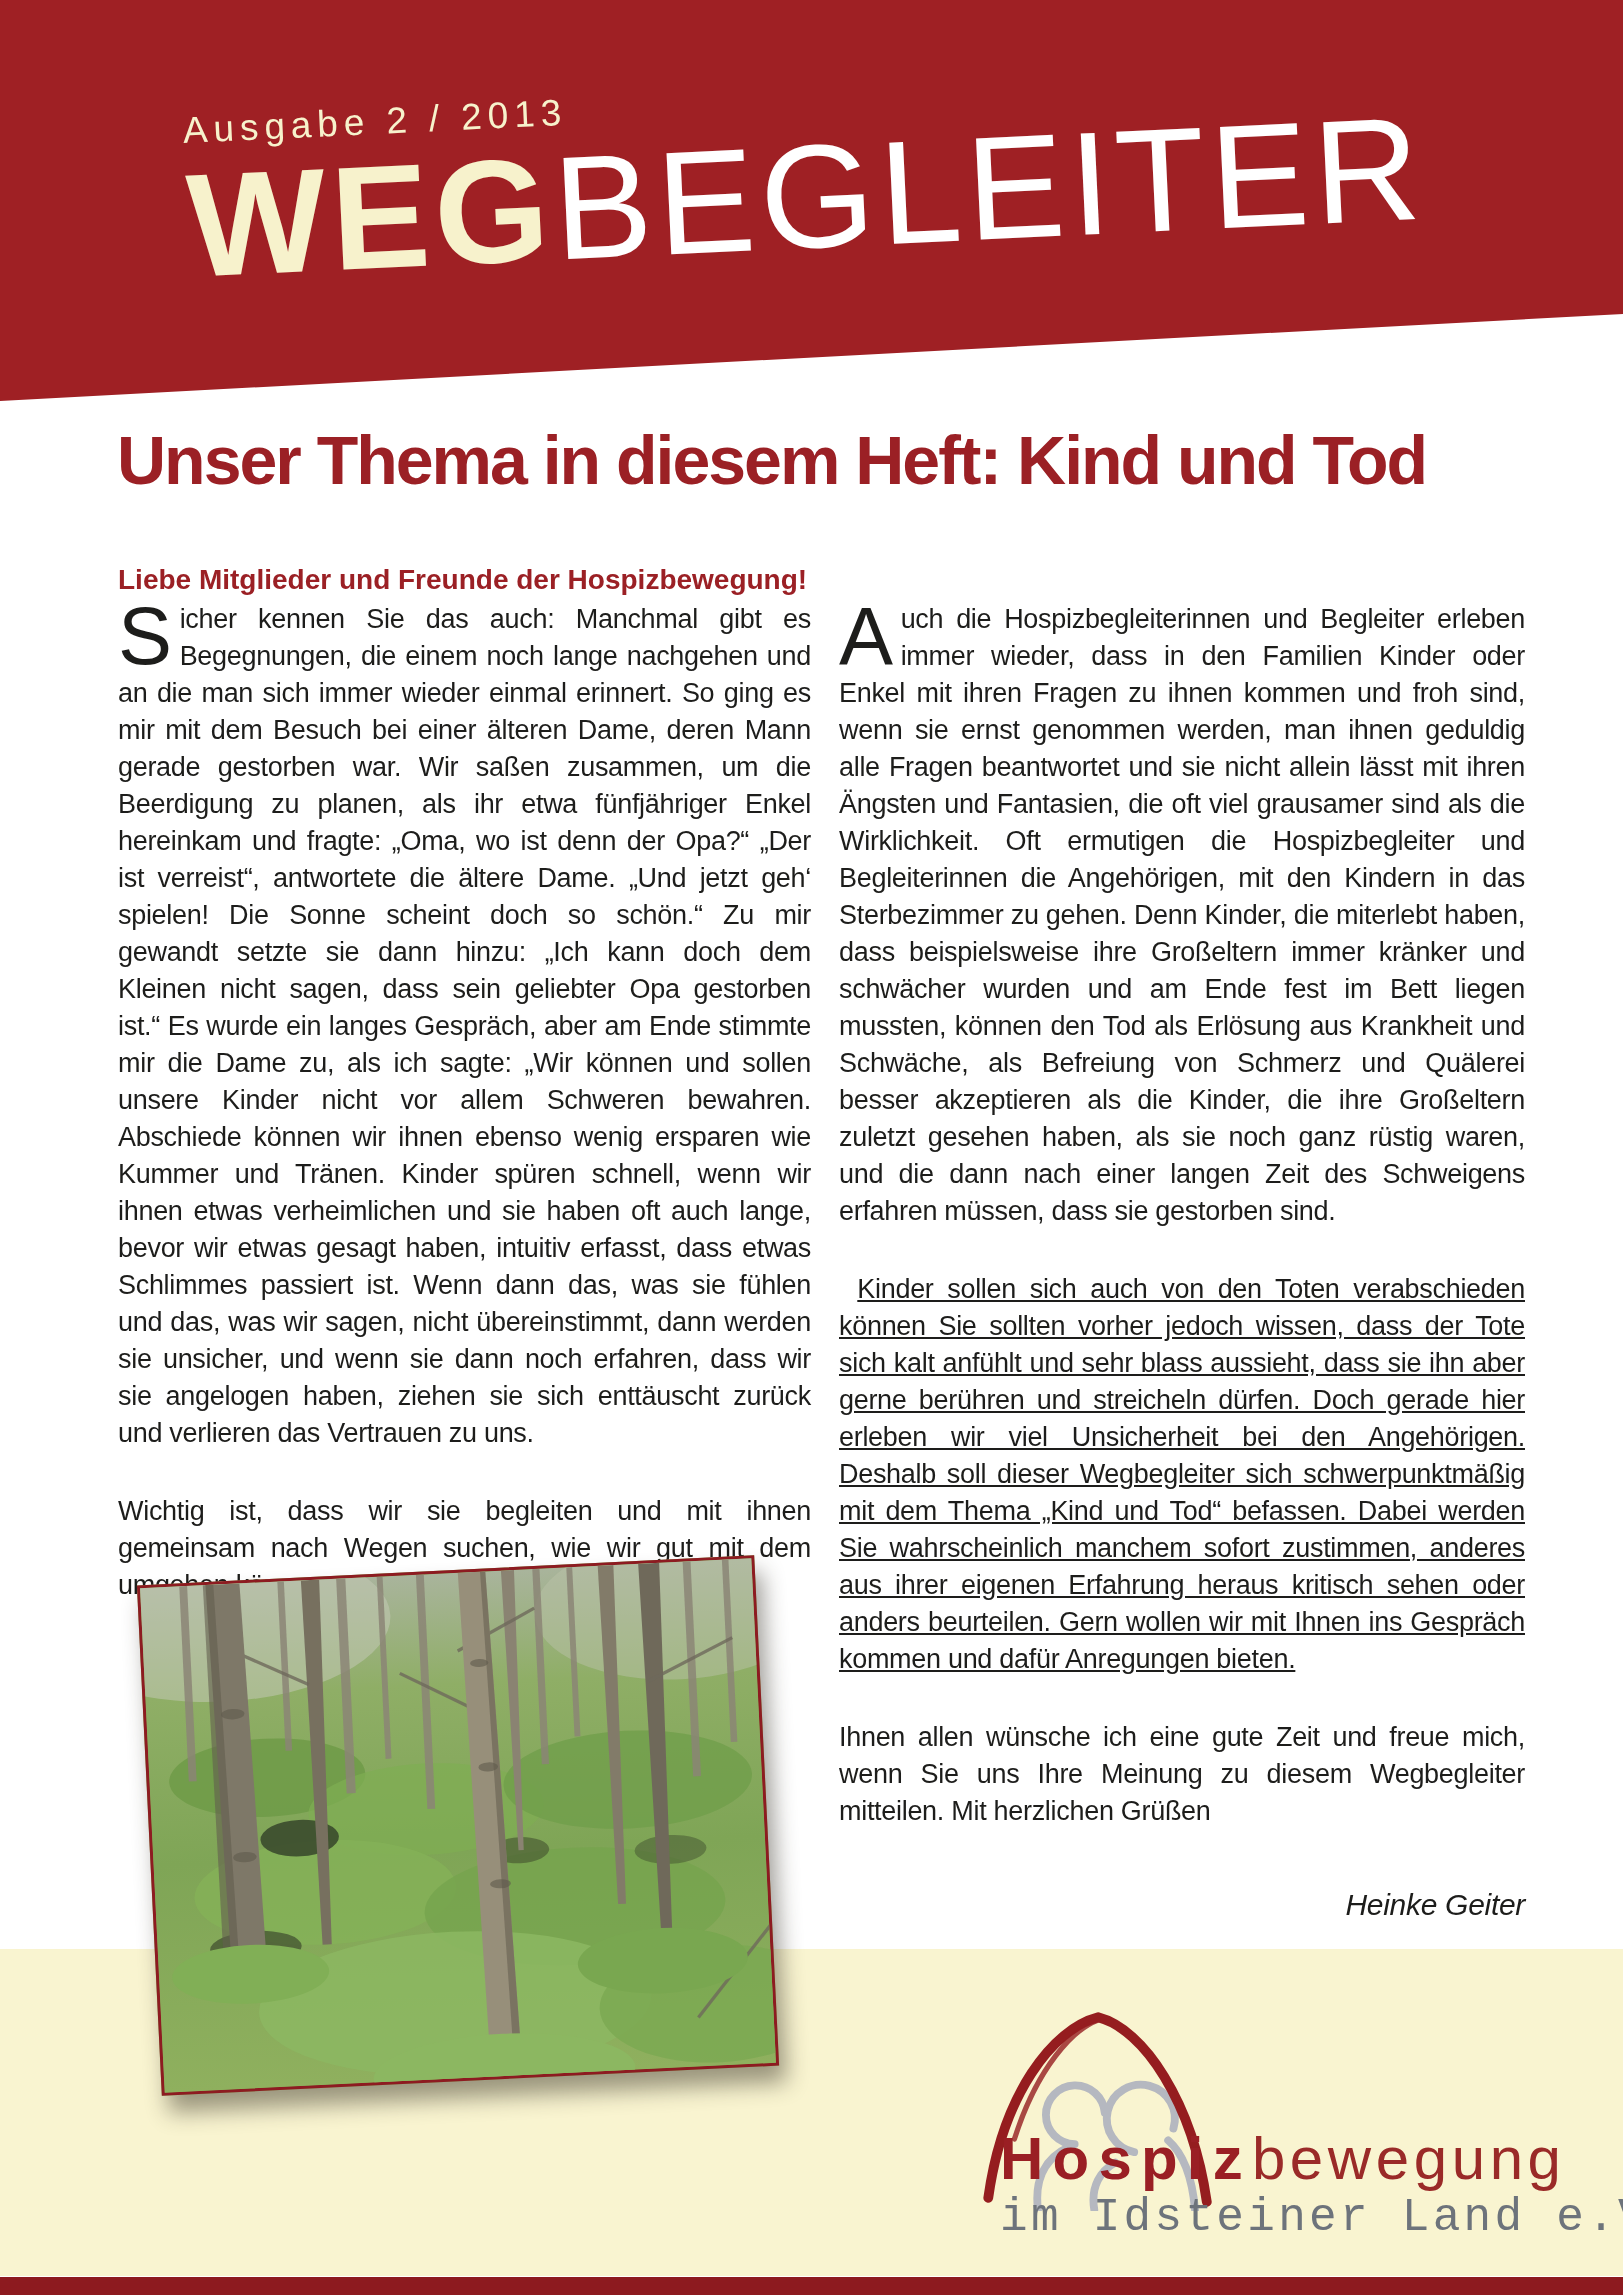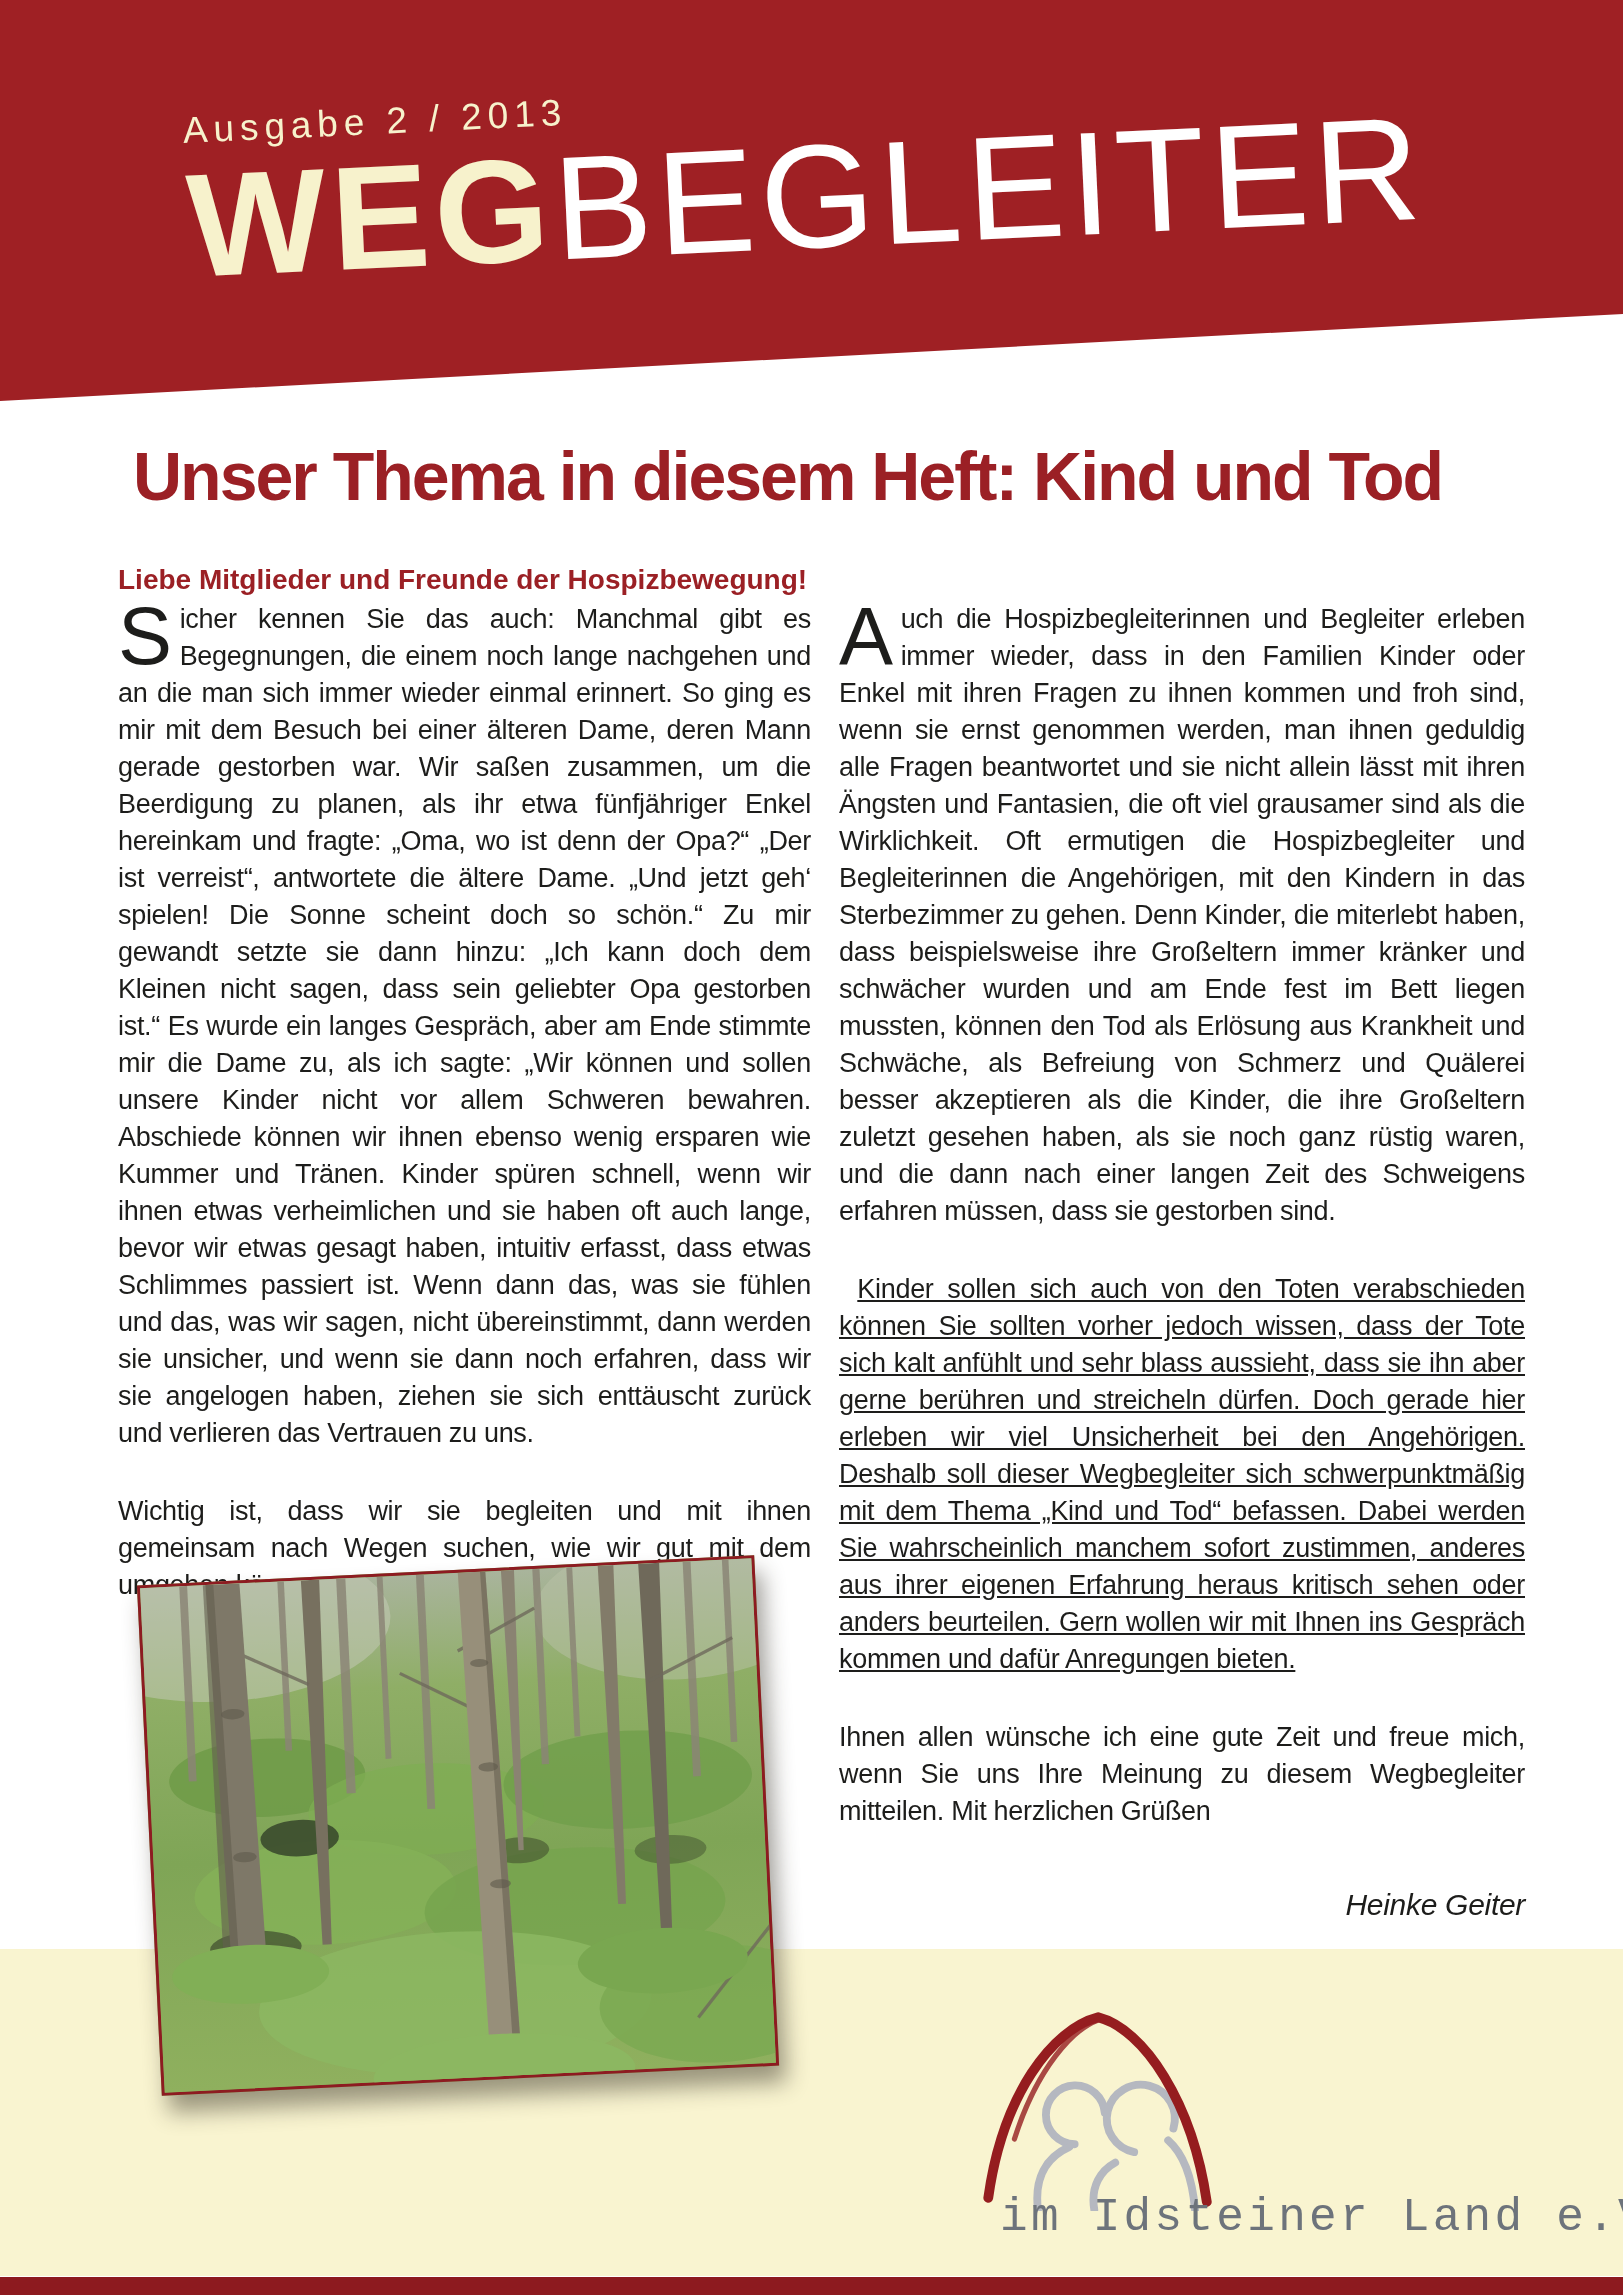--- a/index.html
+++ b/index.html
@@ -31,21 +31,21 @@
     font-size:147px;line-height:147px;letter-spacing:5.2px;
     font-weight:400;margin-top:1.3px;
   }
   .masthead-title .weg{color:#f7f2cc;font-weight:600;}
   .masthead-title .rest{color:#ffffff;}
 
   
   .article-title{
     position:absolute;left:117px;top:424px;width:1414px;
     font-size:68px;line-height:73px;font-weight:700;
-    letter-spacing:-2px;color:#9b2025;margin:16px;
+    letter-spacing:-2px;color:#9b2025;margin:0;
   }
   .greeting{
     position:absolute;left:118px;top:564px;
     font-size:28px;font-weight:700;color:#9b2025;
   }
 
   
   .col{
     position:absolute;top:601px;
     font-size:27px;line-height:37px;letter-spacing:-0.3px;
@@ -213,19 +213,20 @@
         <path d="M96 348 C 90 300 108 268 144 252"></path>
         <path d="M295 242 C 320 264 332 302 336 348"></path>
         <path d="M182 348 C 176 312 192 288 214 276"></path>
       </g>
 
       <g fill="none" stroke="#951d1f" stroke-linecap="round">
         <path d="M20 330 C 42 172 118 72 188 54 C 258 72 332 184 354 336" stroke-width="15"></path>
         <path d="M60 240 C 95 130 150 72 188 58" stroke-width="8" opacity="0.8"></path>
       </g>
     </svg>
+    <div class="logo-line1"><span class="hospiz">Hospiz</span><span class="bewegung">bewegung</span></div>
     <div class="logo-line2">im Idsteiner Land e.V.</div>
   </div>
 
   <div class="bottom-strip"></div>
 
 </div>
 
 
 </body></html>

